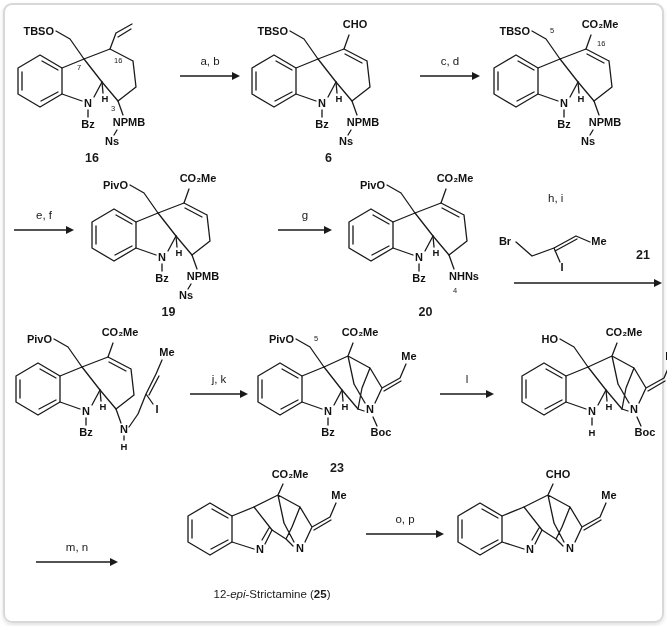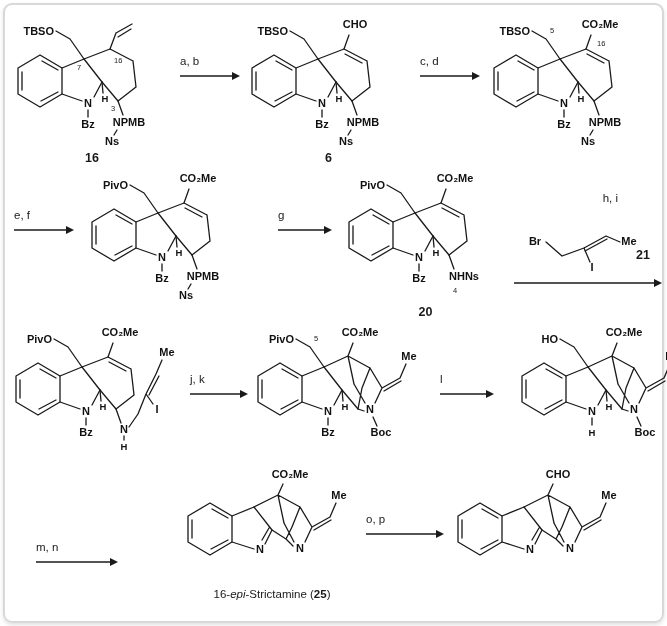--- a/index.html
+++ b/index.html
@@ -18,25 +18,25 @@
   svg { display:block; overflow:visible; }
   .bonds { fill:none; stroke:#1a1a1a; stroke-width:1.3; stroke-linecap:round; stroke-linejoin:round; }
   text {
     font-family:"Liberation Sans", sans-serif; font-size:11px; font-weight:600; fill:#111;
   }
   text.small { font-size:7.5px; font-weight:400; fill:#222; }
   text.h { font-size:9.5px; }
   .num { text-align:center; font-weight:700; font-size:12.5px; margin-top:3px; }
   .name-caption { text-align:center; font-size:11.5px; margin-top:6px; white-space:nowrap; }
   .name-caption b { font-weight:700; }
-  .arrow { position:absolute; }
+  .arrow { position:absolute; text-align:center; }
   .arrow-label { font-size:11.5px; height:15px; line-height:15px; }
   .arrow line { stroke:#1a1a1a; stroke-width:1.4; }
   .arrow polygon { fill:#1a1a1a; }
-  .standalone-label { position:absolute; font-size:11.5px; text-align:right; }
+  .standalone-label { position:absolute; font-size:11.5px; text-align:left; }
   .standalone-num { position:absolute; font-size:12.5px; font-weight:700; }
 </style>
 </head>
 <body>
 
 <div class="page">
   <div class="frame"></div>
 
   <div class="compound" style="left:12px; top:8px; width:160px;">
     <svg width="160" height="140" viewBox="0 0 160 140">
@@ -143,20 +143,21 @@
         <path d="M90,74 L91,85 M106,93 L111,107 M105,122 L102,127"></path>
       </g>
       <text x="42" y="27" text-anchor="end">PivO</text>
       <text x="112" y="20" text-anchor="middle">CO₂Me</text>
       <text x="76" y="99" text-anchor="middle">N</text>
       <text x="76" y="120" text-anchor="middle">Bz</text>
       <text x="93" y="94" text-anchor="middle" class="h">H</text>
       <text x="117" y="118" text-anchor="middle">NPMB</text>
       <text x="100" y="137" text-anchor="middle">Ns</text>
     </svg>
+    <div class="num">19</div>
   </div>
 
   <div class="arrow" style="left:278px; top:208px; width:54px;">
     <div class="arrow-label">g</div>
     <svg width="54" height="14" viewBox="0 0 54 14">
       <line x1="0" y1="7" x2="46" y2="7"></line>
         <polygon points="46,3 54,7 46,11"></polygon>
     </svg>
   </div>
 
@@ -177,21 +178,21 @@
       <text x="76" y="120" text-anchor="middle">Bz</text>
       <text x="93" y="94" text-anchor="middle" class="h">H</text>
       <text x="121" y="118" text-anchor="middle">NHNs</text>
       <text x="110" y="131" class="small">4</text>
     </svg>
     <div class="num">20</div>
   </div>
 
   <div class="standalone-label" style="left:548px; top:192px; width:70px;">h, i</div>
 
-  <div class="compound" style="left:522px; top:216px; width:135px;">
+  <div class="compound" style="left:492px; top:216px; width:135px;">
     <svg width="135" height="56" viewBox="0 0 135 56">
       <g class="bonds">
         <path d="M24,26 L40,40 M40,40 L62,32 M62,32 L68,46 M62,32 L84,20 M63,35 L85,23 M84,20 L98,26"></path>
       </g>
       <text x="13" y="29" text-anchor="middle">Br</text>
       <text x="70" y="55" text-anchor="middle">I</text>
       <text x="107" y="29" text-anchor="middle">Me</text>
     </svg>
   </div>
   <div class="standalone-num" style="left:636px; top:248px;">21</div>
@@ -248,20 +249,21 @@
       <text x="42" y="27" text-anchor="end">PivO</text>
       <text x="62" y="25" class="small">5</text>
       <text x="108" y="20" text-anchor="middle">CO₂Me</text>
       <text x="157" y="44" text-anchor="middle">Me</text>
       <text x="76" y="99" text-anchor="middle">N</text>
       <text x="76" y="120" text-anchor="middle">Bz</text>
       <text x="93" y="94" text-anchor="middle" class="h">H</text>
       <text x="118" y="97" text-anchor="middle">N</text>
       <text x="129" y="120" text-anchor="middle">Boc</text>
     </svg>
+    <div class="num">23</div>
   </div>
 
   <div class="arrow" style="left:440px; top:372px; width:54px;">
     <div class="arrow-label">l</div>
     <svg width="54" height="14" viewBox="0 0 54 14">
       <line x1="0" y1="7" x2="46" y2="7"></line>
         <polygon points="46,3 54,7 46,11"></polygon>
     </svg>
   </div>
 
@@ -300,21 +302,21 @@
         <path d="M6,50 L6,76 L28,89 L50,76 L50,50 L28,37 Z"></path>
         <path d="M10,54 L10,72 M29,83 L46,74 M46,52 L30,43"></path>
         <path d="M50,50 L72,41 M72,41 L90,64 M90,64 L83,78 M87,62 L80,74 M72,83 L50,76"></path>
         <path d="M72,41 L96,29 M96,29 L101,18 M96,29 L118,41 M118,41 L130,61 M130,61 L148,51 M132,64 L149,54 M148,51 L154,37 M96,29 L102,57 M102,57 L112,76 M130,61 L123,76 M118,41 L110,61 M110,61 L104,73 M104,73 L111,80 M90,64 L104,73"></path>
       </g>
       <text x="108" y="12" text-anchor="middle">CO₂Me</text>
       <text x="157" y="33" text-anchor="middle">Me</text>
       <text x="78" y="87" text-anchor="middle">N</text>
       <text x="118" y="86" text-anchor="middle">N</text>
     </svg>
-    <div class="name-caption"><span>16-</span><i>epi</i><span>-Strictamine (</span><b>25</b><span>)</span></div>
+    <div class="name-caption"><span>12-</span><i>epi</i><span>-Strictamine (</span><b>25</b><span>)</span></div>
   </div>
 
   <div class="arrow" style="left:366px; top:512px; width:78px;">
     <div class="arrow-label">o, p</div>
     <svg width="78" height="14" viewBox="0 0 78 14">
       <line x1="0" y1="7" x2="70" y2="7"></line>
         <polygon points="70,3 78,7 70,11"></polygon>
     </svg>
   </div>
 

